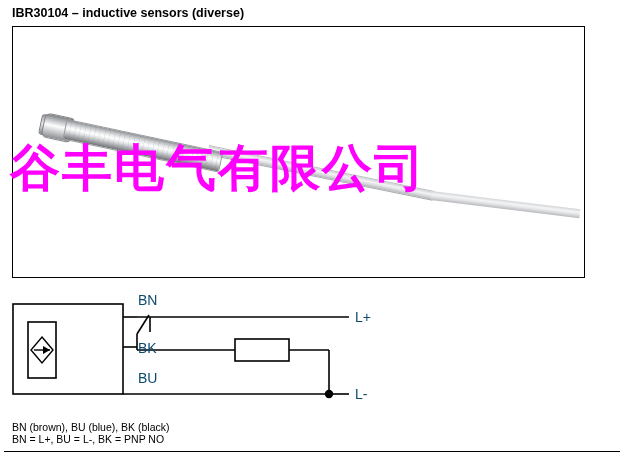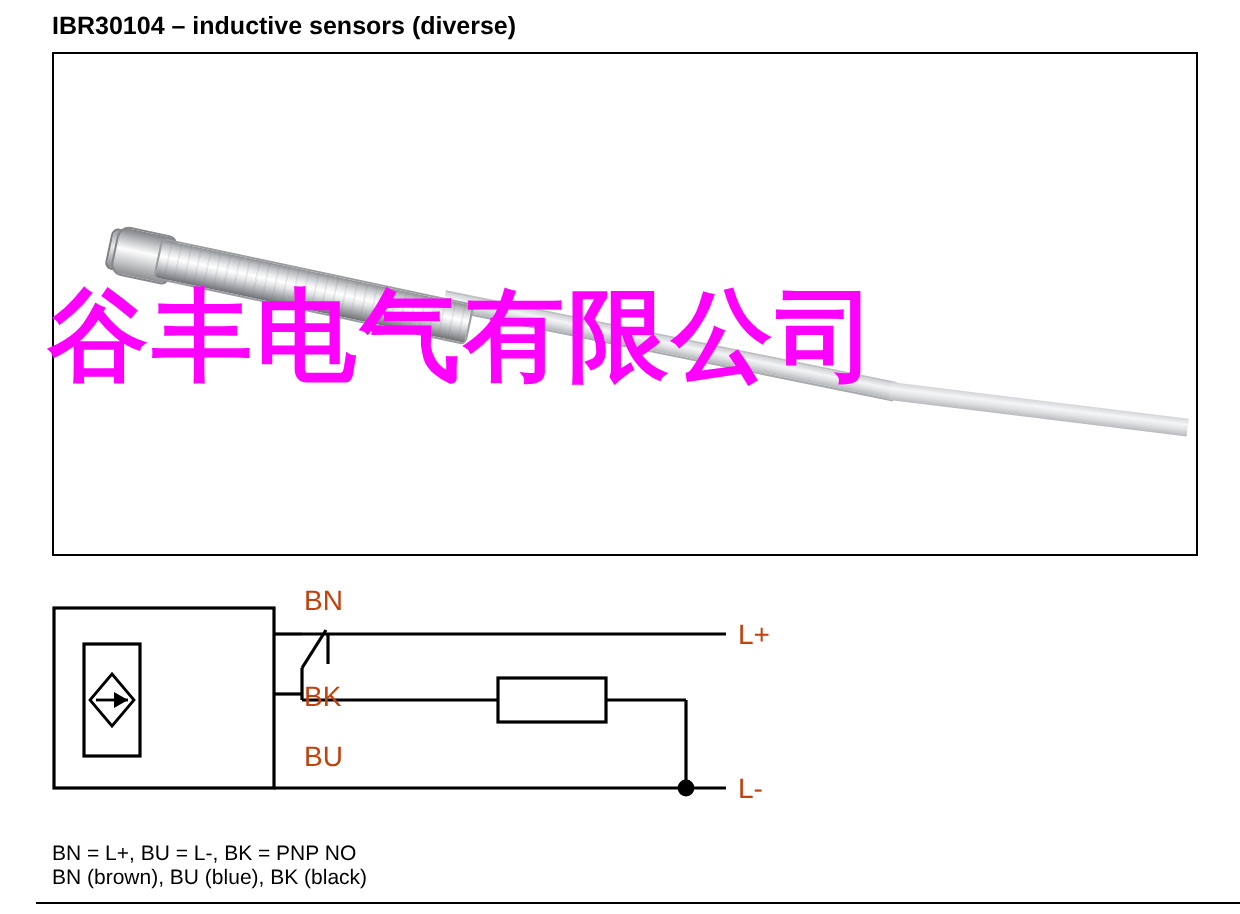--- a/index.html
+++ b/index.html
@@ -9,21 +9,21 @@
   }
   body {
     width: 620px;
     height: 457px;
     position: relative;
     font-family: "Liberation Sans", sans-serif;
     overflow: hidden;
   }
   .page {
     position: absolute;
-    left: 18px; top: 0;
+    left: 4px; top: 0;
     width: 492px;
     height: 457px;
     background: #ffffff;
   }
   
   .title {
     position: absolute;
     left: 8px;
     top: 6px;
     font-size: 12.5px;
@@ -148,21 +148,21 @@
     position: absolute;
     left: 0px;
     top: 284px;
     width: 620px;
     height: 135px;
   }
   .diagram svg { display: block; }
   .dg-label {
     position: absolute;
     font-size: 14px;
-    color: #c2410c;
+    color: #0c4a6e;
     font-family: "Liberation Sans", sans-serif;
   }
   
   .notes {
     position: absolute;
     left: 8px;
     top: 421px;
     font-size: 10.5px;
     line-height: 12px;
     color: #000000;
@@ -229,18 +229,18 @@
     </svg>
 
     <div class="dg-label" style="left:134px; top:8px;">BN</div>
     <div class="dg-label" style="left:134px; top:56px;text-align:right;">BK</div>
     <div class="dg-label" style="left:134px; top:86px;text-align:center;">BU</div>
     <div class="dg-label" style="left:351px; top:25px;">L+</div>
     <div class="dg-label" style="left:351px; top:102px;">L-</div>
   </div>
 
   <div class="notes">
+    <div>BN (brown), BU (blue), BK (black)</div>
     <div>BN = L+, BU = L-, BK = PNP NO</div>
-    <div>BN (brown), BU (blue), BK (black)</div>
   </div>
 
   <div class="bottom-rule"></div>
 </div>
 
 </body></html>

